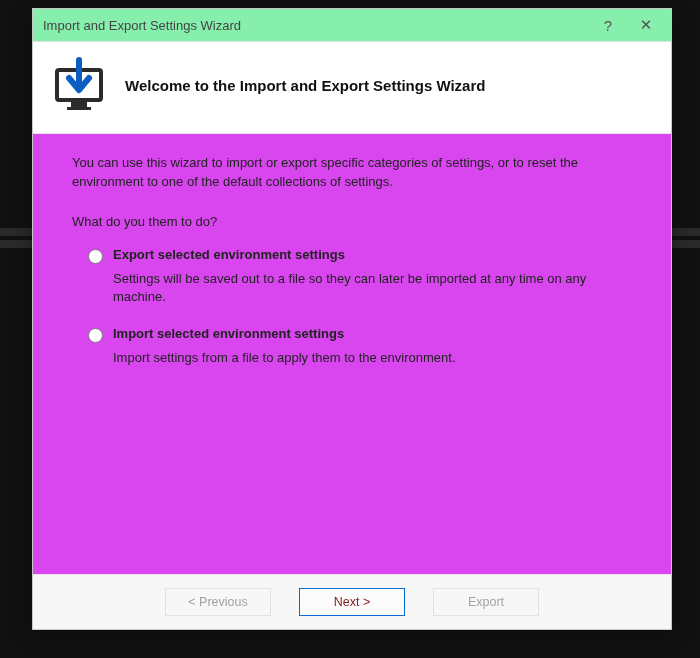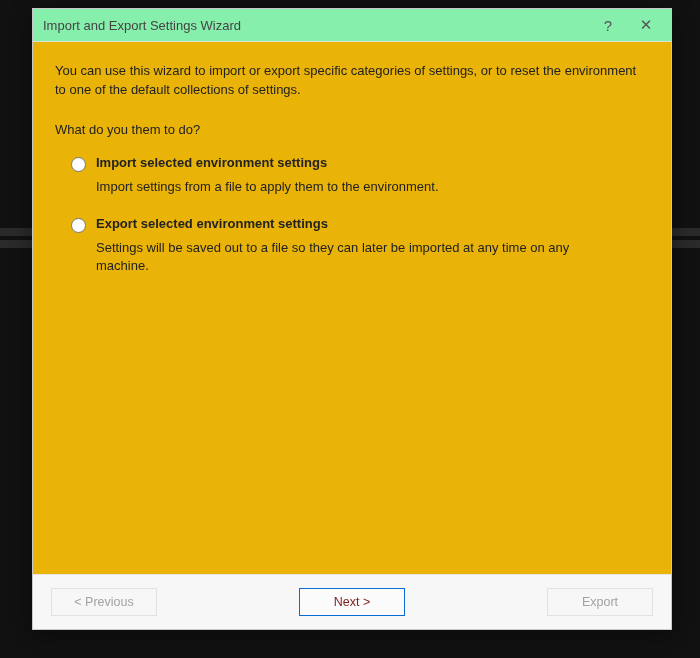--- a/index.html
+++ b/index.html
@@ -65,22 +65,22 @@
     margin-right: 18px;
   }
   .header .heading {
     font-weight: 700;
     font-size: 15px;
     color: #111;
   }
 
   .body {
     flex: 1;
-    background: #eab308;
-    padding: 20px 22px 10px 22px;
+    background: #d946ef;
+    padding: 20px 22px 10px 39px;
     font-size: 13px;
     color: #222;
     overflow: auto;
   }
   .intro { line-height: 1.45; margin-bottom: 22px; }
   .prompt { margin-bottom: 18px; }
 
   .options { padding-left: 16px; }
   .option {
     display: flex;
@@ -118,21 +118,21 @@
   }
   .option-group { margin-bottom: 8px; }
   .group-gap { height: 22px; }
 
   .footer {
     height: 54px;
     background: #f7f7f8;
     border-top: 1px solid #e6e6e6;
     display: flex;
     align-items: center;
-    justify-content: space-between;
+    justify-content: center;
     padding: 0 18px;
     gap: 28px;
   }
   .btn {
     min-width: 80px;
     height: 26px;
     padding: 0 12px;
     background: #fbfbfb;
     border: 1px solid #c8c8c8;
     font-size: 12.5px;
@@ -161,43 +161,56 @@
   <div class="titlebar">
     <span class="title">Import and Export Settings Wizard</span>
     <div class="tb-btn">
       <span>?</span>
     </div>
     <div class="tb-btn">
       <span>✕</span>
     </div>
   </div>
 
+  <div class="header">
+    <span class="icon">
+      <svg width="56" height="56" viewBox="0 0 56 56">
+        <rect x="6" y="14" width="44" height="30" rx="2" fill="none" stroke="#2b2b2b" stroke-width="4"></rect>
+        <rect x="8" y="16" width="40" height="26" fill="#fff"></rect>
+        <rect x="20" y="46" width="16" height="5" fill="#2b2b2b"></rect>
+        <rect x="16" y="51" width="24" height="3" fill="#2b2b2b"></rect>
+        <path d="M28 4 L28 30" stroke="#0a5ec2" stroke-width="6" stroke-linecap="round"></path>
+        <path d="M18 22 L28 34 L38 22" fill="none" stroke="#0a5ec2" stroke-width="6" stroke-linecap="round" stroke-linejoin="round"></path>
+      </svg>
+    </span>
+    <div class="heading">Welcome to the Import and Export Settings Wizard</div>
+  </div>
 
   <div class="body">
     <div class="intro">You can use this wizard to import or export specific categories of settings, or to reset the environment to one of the default collections of settings.</div>
     <div class="prompt">What do you them to do?</div>
 
     <div class="options">
+
+      <div class="option-group">
+        <div class="option">
+          <span class="radio"></span>
+          <span class="option-label">Export selected environment settings</span>
+        </div>
+        <div class="option-desc">Settings will be saved out to a file so they can later be imported at any time on any machine.</div>
+      </div>
 
       <div class="option-group">
         <div class="option">
           <span class="radio"></span>
           <span class="option-label">Import selected environment settings</span>
         </div>
         <div class="option-desc">Import settings from a file to apply them to the environment.</div>
       </div>
 
-      <div class="option-group">
-        <div class="option">
-          <span class="radio"></span>
-          <span class="option-label">Export selected environment settings</span>
-        </div>
-        <div class="option-desc">Settings will be saved out to a file so they can later be imported at any time on any machine.</div>
-      </div>
-
       <div class="group-gap"></div>
 
 
     </div>
   </div>
 
   <div class="footer">
     <div class="btn disabled">
       <span>&lt; Previous</span>
     </div>

